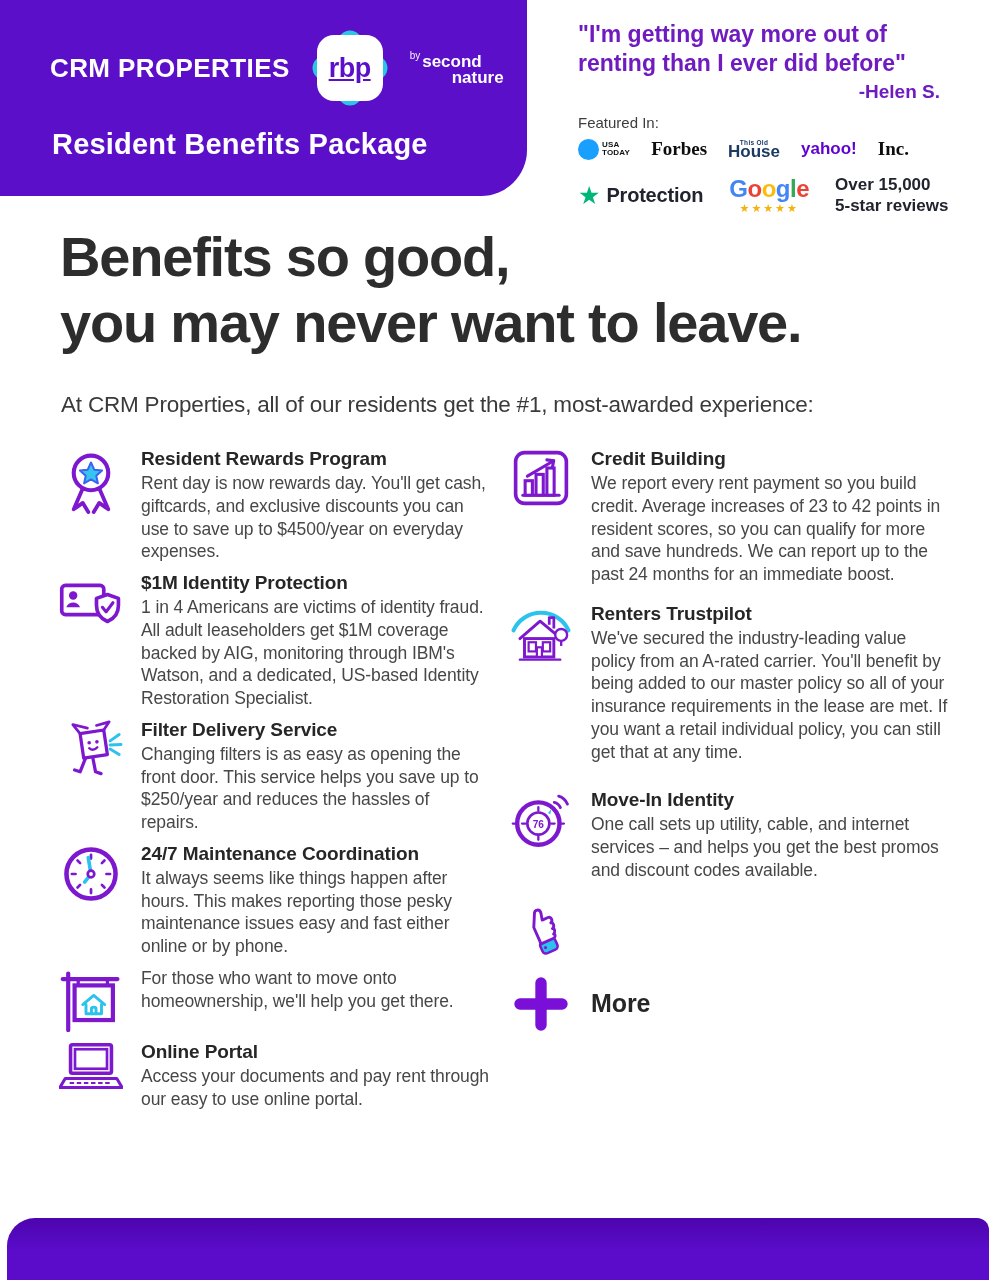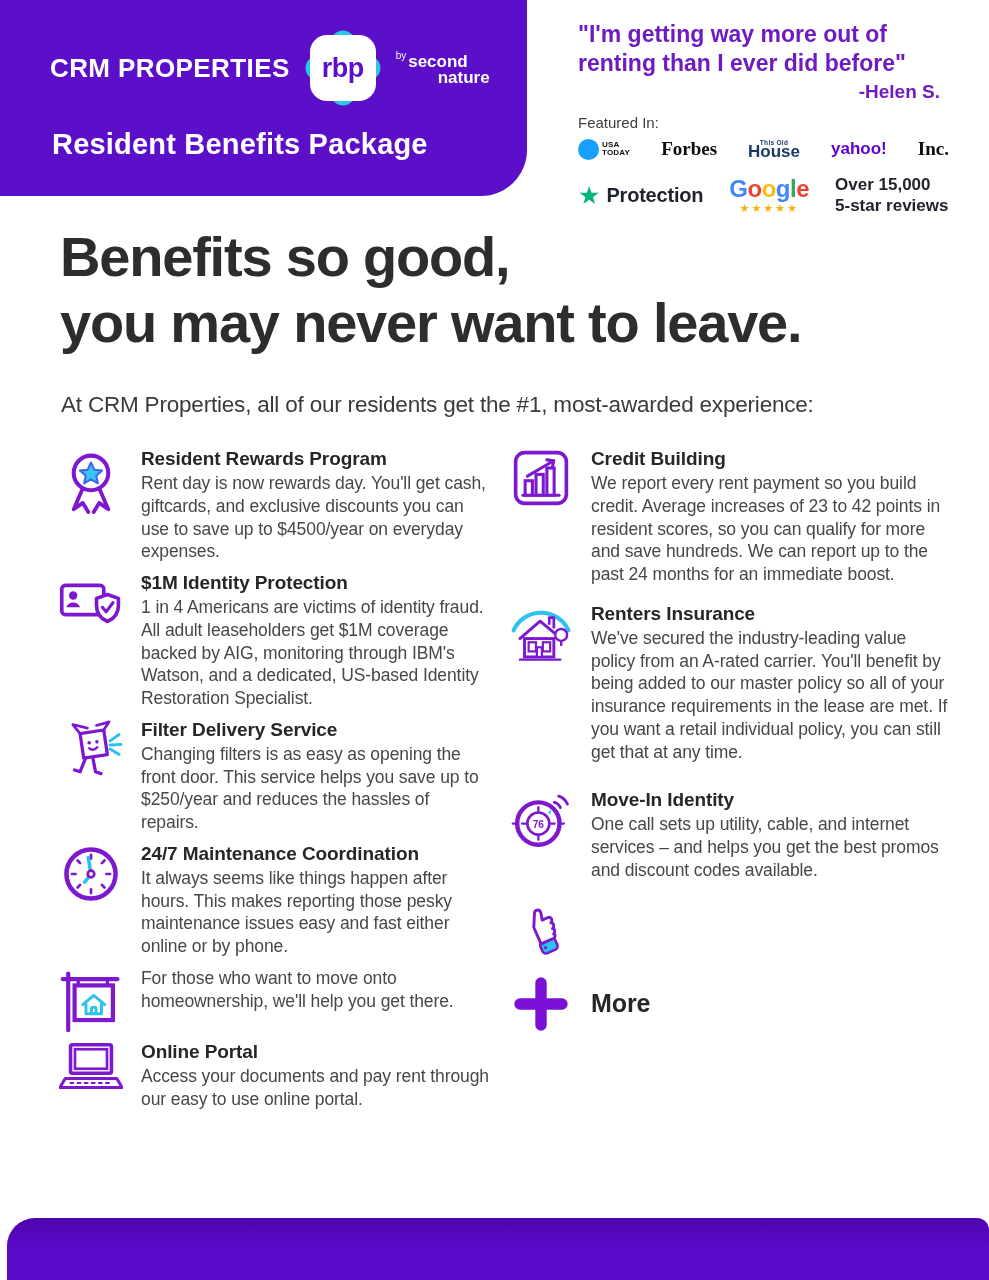--- a/index.html
+++ b/index.html
@@ -4,40 +4,40 @@
 <title>Resident Benefits Package</title>
 <style>
   * { margin:0; padding:0; box-sizing:border-box; }
   html,body { background:#ffffff; }
   body { font-family:"Liberation Sans","DejaVu Sans",sans-serif; }
   .page { position:relative; width:989px; height:1280px; background:#fff; overflow:hidden; }
 
   
   .banner { position:absolute; left:0; top:0; width:527px; height:196px;
             background:#5c0fc9; border-radius:0 0 46px 0; color:#fff; }
-  .banner-row { display:flex; align-items:center; gap:9px; padding:24px 0 0 50px; }
+  .banner-row { display:flex; align-items:center; gap:16px; padding:24px 0 0 50px; }
   .company { font-size:26px; font-weight:bold; letter-spacing:.4px; white-space:nowrap; }
   .rbp-logo { position:relative; width:88px; height:88px; flex:0 0 88px; }
   .rbp-diamond { position:absolute; left:14px; top:14px; width:60px; height:60px;
                  background:#2cc5e8; border-radius:12px; transform:rotate(45deg); }
   .rbp-card { position:absolute; left:11px; top:11px; width:66px; height:66px;
               background:#fff; border-radius:17px; display:flex; align-items:center; justify-content:center; }
-  .rbp-text { color:#5c0fc9; font-weight:bold; font-size:27px; letter-spacing:-.5px; }
+  .rbp-text { color:#5c0fc9; font-weight:bold; font-size:27px; letter-spacing:-.5px;text-decoration:underline; }
   .byline { line-height:.92; font-weight:bold; font-size:17px; }
   .byline .by { font-size:10px; font-weight:normal; vertical-align:8px; margin-right:2px; opacity:.95; }
   .byline .brand-l1 { display:inline; }
   .byline .brand-l2 { display:block; margin-left:26px;padding-left:16px; }
   .package-title { margin:16px 0 0 52px; font-size:29px; font-weight:bold; letter-spacing:.2px; }
 
   
   .testimonial { position:absolute; left:578px; top:20px; width:372px; }
   .quote { color:#6f1bc0; font-size:23px; font-weight:bold; line-height:1.27; }
   .attribution { color:#6f1bc0; font-size:19px; font-weight:bold; text-align:right; margin-top:3px; padding-right:10px; }
   .featured-label { margin-top:11px; font-size:15px; color:#3d3d3d; }
-  .logo-row { display:flex; align-items:center; gap:31px; margin-top:7px; }
+  .logo-row { display:flex; align-items:center; gap:21px; margin-top:7px; }
   .usa { display:flex; align-items:center; gap:3px; }
   .usa-circle { width:21px; height:21px; border-radius:50%; background:#19a0ff; }
   .usa-text { font-size:8px; font-weight:800; line-height:1.05; color:#111; letter-spacing:.2px; }
   .forbes { font-family:"Liberation Serif",serif; font-weight:bold; font-size:19px; color:#0d0d0d; }
   .house { text-align:center; color:#1b3a63; line-height:.72; }
   .house-top { font-size:6.5px; font-weight:bold; letter-spacing:.3px; }
   .house-main { font-size:17px; font-weight:800; }
   .yahoo { color:#5f01d1; font-weight:800; font-size:17px; }
   .inc { font-family:"Liberation Serif",serif; font-weight:bold; font-size:19px; color:#0d0d0d; }
   .reviews-row { display:flex; align-items:center; gap:26px; margin-top:15px; }
@@ -271,21 +271,21 @@
     <circle cx="58" cy="33" r="6.5" fill="#fff" stroke="#7d18cf" stroke-width="2.6"></circle>
     <path d="M58 39 V45" stroke="#7d18cf" stroke-width="2.6"></path>
     <rect x="18" y="37" width="32" height="20" fill="#fff" stroke="#7d18cf" stroke-width="3.2"></rect>
     <rect x="22.5" y="41" width="8" height="10" stroke="#7d18cf" stroke-width="2.4" fill="#fff"></rect>
     <rect x="38" y="41" width="8" height="10" stroke="#7d18cf" stroke-width="2.4" fill="#fff"></rect>
     <rect x="31.5" y="46.5" width="5.5" height="10.5" stroke="#7d18cf" stroke-width="2.4" fill="#fff"></rect>
     <path d="M13 60 H57" stroke="#7d18cf" stroke-width="2.6" stroke-linecap="round"></path>
   </svg>
           </div>
     <div class="benefit-text">
-      <div class="benefit-title">Renters Insurance</div>
+      <div class="benefit-title">Renters Trustpilot</div>
       <div class="benefit-desc">We've secured the industry-leading value policy from an A-rated carrier. You'll benefit by being added to our master policy so all of your insurance requirements in the lease are met. If you want a retail individual policy, you can still get that at any time.</div>
     </div>
   </div>
 
   <div class="benefit">
     <div class="benefit-icon">
             <svg width="60" height="60" viewBox="0 0 68 68" fill="none">
     <path d="M49 14 a10 10 0 0 1 7 6" stroke="#7d18cf" stroke-width="3.2" stroke-linecap="round"></path>
     <path d="M54 7 a16 16 0 0 1 10 9" stroke="#7d18cf" stroke-width="3.2" stroke-linecap="round"></path>
     <circle cx="31" cy="38" r="24" fill="#fff" stroke="#7d18cf" stroke-width="5"></circle>

